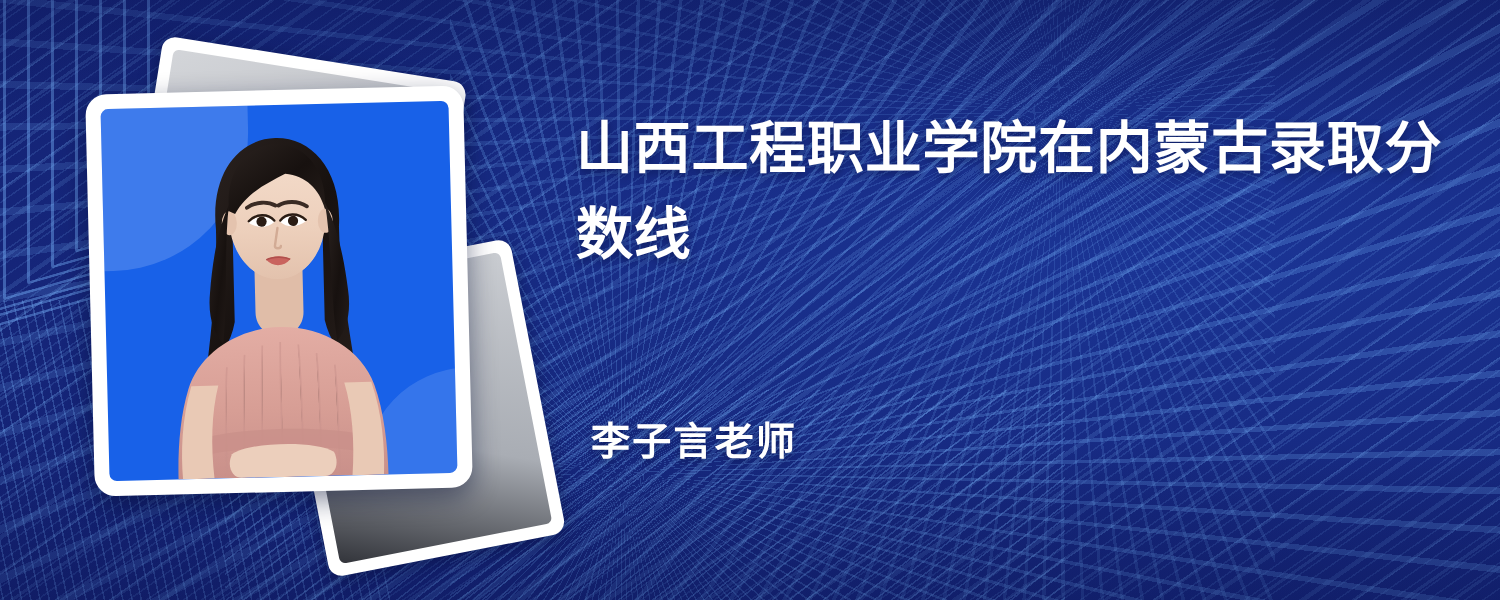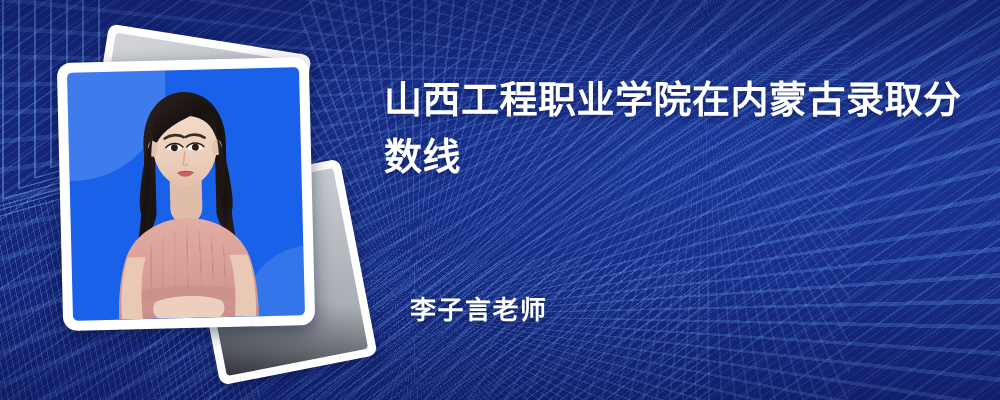--- a/index.html
+++ b/index.html
@@ -236,21 +236,21 @@
     font-size: 38px;
     font-weight: bold;
     line-height: 57px;
     letter-spacing: 0.5px;
     text-shadow: 0 2px 6px rgba(5,12,50,0.45);
   }
   .byline {
     position: absolute;
     left: 14px;
     top: 273px;
-    margin: 16px;
+    margin: 0;
     color: #ffffff;
     font-size: 26px;
     font-weight: bold;
     letter-spacing: 1.5px;
     text-shadow: 0 2px 6px rgba(5,12,50,0.45);
   }
   .byline-role {
     position: absolute;
     left: 0px;
     top: 320px;

